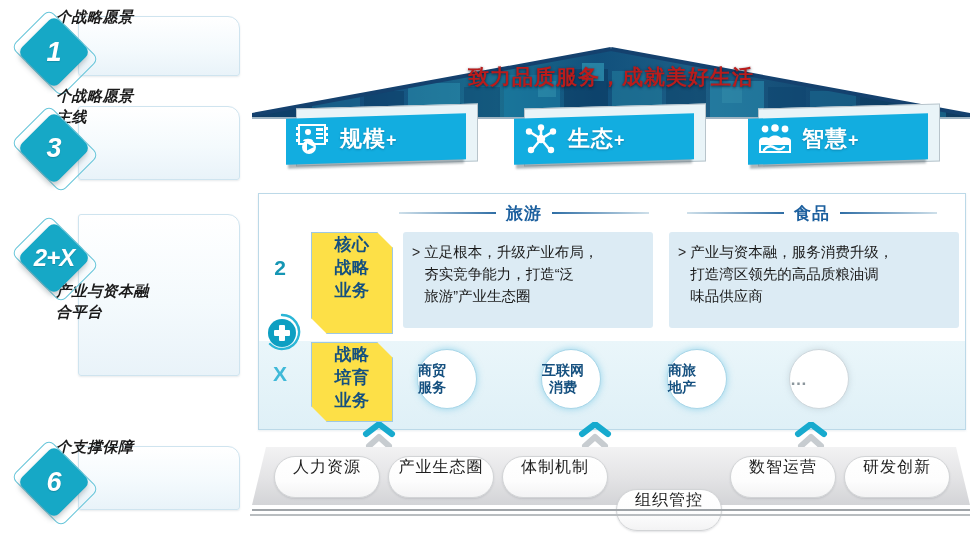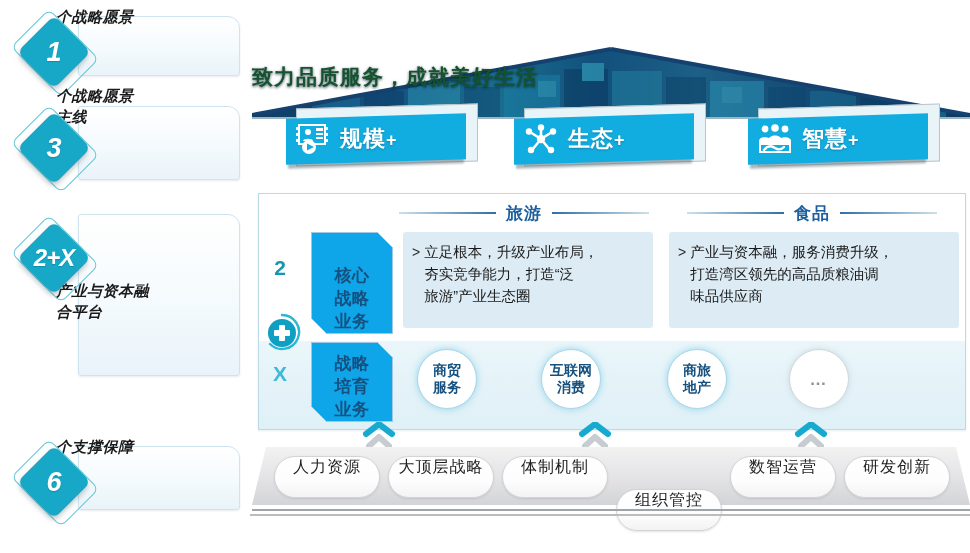--- a/index.html
+++ b/index.html
@@ -43,22 +43,22 @@
     display:flex;align-items:center;justify-content:center;
     color:#ffffff;font-weight:700;font-size:27px;font-style:italic;
     text-shadow:0 1px 1px rgba(0,60,75,.25);
   }
   .dia-num.small{font-size:24px;letter-spacing:-1px;}
 
   
   .roof{position:absolute;left:252px;top:47px;width:718px;height:72px;}
   .roof svg{display:block;}
   .roof-title{
-    position:absolute;left:0;top:16px;width:718px;
-    color:#14532d;font-weight:700;font-size:21px;letter-spacing:1px;
+    position:absolute;left:0;top:16px;width:718px;text-align:center;
+    color:#b91c1c;font-weight:700;font-size:21px;letter-spacing:1px;
     text-shadow:0 1px 3px rgba(0,25,45,.75);
   }
 
   
   .badges{position:absolute;left:252px;top:112px;width:718px;height:62px;}
   .badge{position:absolute;top:0;width:190px;height:58px;}
   .badge-ghost{
     position:absolute;left:10px;top:-6px;width:180px;height:56px;
     border:1px solid #b8c4cb;background:#e9f4f8;
     transform:skewY(-1.6deg);
@@ -106,22 +106,22 @@
   
   .sec-head{position:absolute;top:8px;height:22px;display:flex;align-items:center;}
   .sec-rule{flex:1;height:2px;background:linear-gradient(90deg,#cfe0ea,#2f6ea5);}
   .sec-rule.r{background:linear-gradient(90deg,#2f6ea5,#cfe0ea);}
   .sec-title{
     color:#1b5f9e;font-weight:700;font-size:17px;margin:0 10px;letter-spacing:1px;
   }
 
   
   .cut-card{
-    position:absolute;background:#0ea5e9;border:1.6px solid #9ec8e3;
-    display:flex;align-items:flex-end;justify-content:center;
+    position:absolute;background:#fde047;border:1.6px solid #9ec8e3;
+    display:flex;align-items:flex-start;justify-content:center;
     -webkit-clip-path:polygon(0 0,calc(100% - 16px) 0,100% 16px,100% 100%,16px 100%,0 calc(100% - 16px));
     clip-path:polygon(0 0,calc(100% - 16px) 0,100% 16px,100% 100%,16px 100%,0 calc(100% - 16px));
     box-shadow:2px 2px 4px rgba(110,135,150,.25);
   }
   .cut-card-txt{
     color:#15507f;font-weight:700;font-size:17px;line-height:23px;
     text-align:center;white-space:pre-line;letter-spacing:.5px;
   }
   .desc-box{
     position:absolute;background:#dcebf4;border-radius:3px;
@@ -130,21 +130,21 @@
   .desc-row{display:flex;}
   .desc-gt{color:#2a2a2a;font-size:14px;line-height:22px;margin-right:4px;}
   .desc-txt{
     color:#1a1a1a;font-size:14.5px;line-height:22px;white-space:pre-line;
   }
 
   
   .bubble{
     position:absolute;width:58px;height:58px;border-radius:50%;
     background:#ffffff;border:1.4px solid #a9d6e8;
-    display:flex;align-items:center;justify-content:center;
+    display:flex;align-items:center;
     box-shadow:0 0 7px rgba(90,190,225,.55);
   }
   .bubble-txt{
     color:#15507f;font-weight:700;font-size:14px;line-height:17px;
     text-align:center;white-space:pre-line;
   }
   .bubble.dots{border-color:#cfd8dd;box-shadow:0 0 6px rgba(150,170,180,.35);}
   .bubble.dots .bubble-txt{color:#8b969c;font-size:17px;letter-spacing:2px;font-weight:700;}
 
   
@@ -430,21 +430,21 @@
       <polyline points="7,24 17,15 27,24" fill="none" stroke="#c7ccd0" stroke-width="6" stroke-linecap="round" stroke-linejoin="round"></polyline>
     </svg>
   </div>
 
   <div class="base">
     <div class="base-shape"></div>
     <div class="pill" style="left:22px;width:104px;">
       <span class="pill-txt">人力资源</span>
     </div>
     <div class="pill" style="left:136px;width:104px;">
-      <span class="pill-txt">大顶层战略</span>
+      <span class="pill-txt">产业生态圈</span>
     </div>
     <div class="pill" style="left:250px;width:104px;">
       <span class="pill-txt">体制机制</span>
     </div>
     <div class="pill" style="left:364px;width:104px;margin-top:33px;">
       <span class="pill-txt">组织管控</span>
     </div>
     <div class="pill" style="left:478px;width:104px;">
       <span class="pill-txt">数智运营</span>
     </div>

